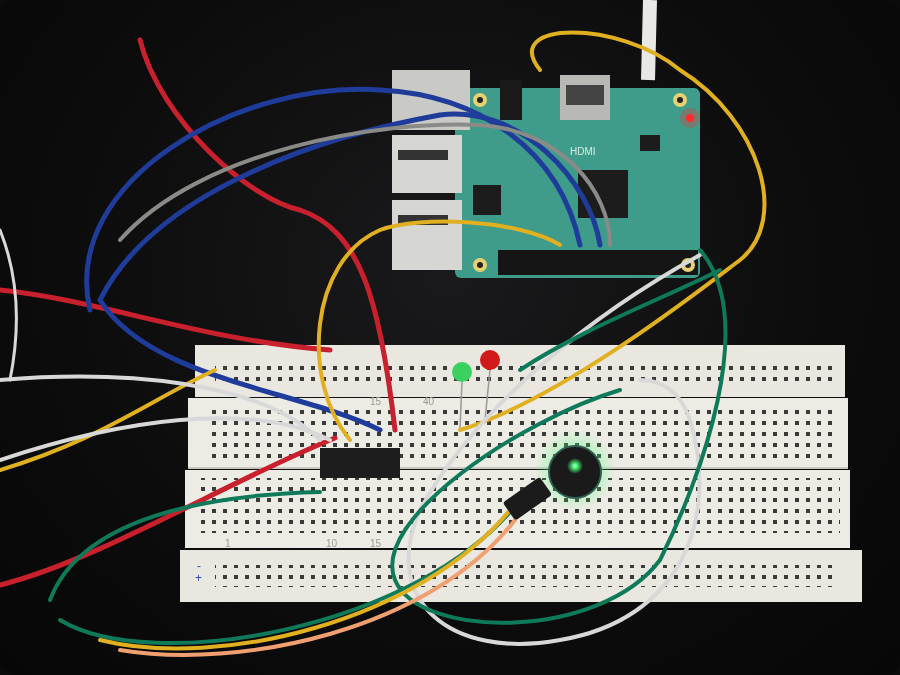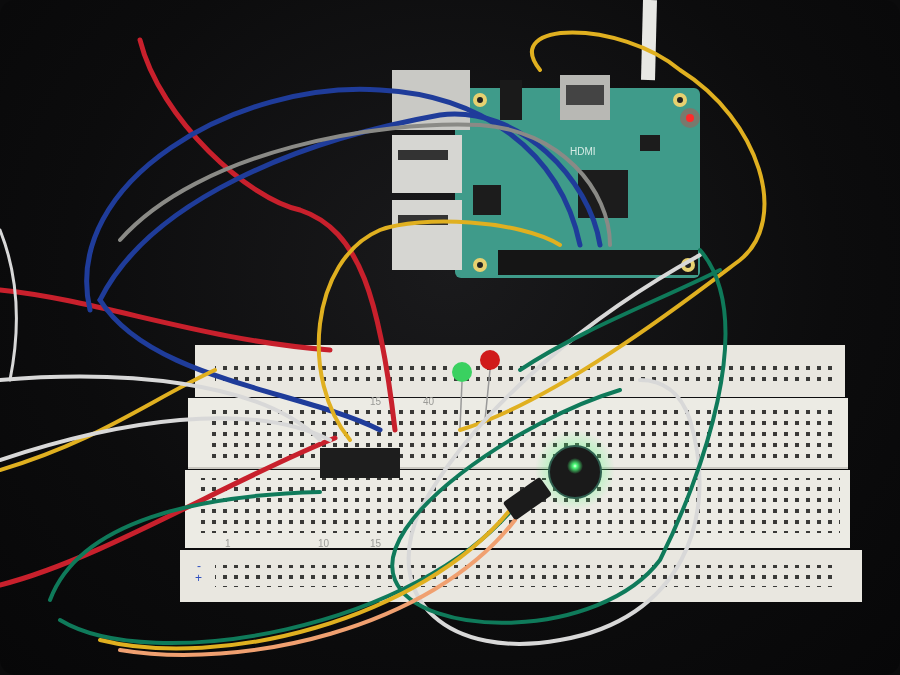--- a/index.html
+++ b/index.html
@@ -113,15 +113,15 @@
     <circle cx="575" cy="470" r="40" fill="url(#glow)" opacity="0.6"></circle>
     <circle cx="575" cy="472" r="26" fill="#1a1a1a" stroke="#2f5f4f" stroke-width="2"></circle>
     <circle cx="575" cy="466" r="8" fill="url(#glow)"></circle>
     <rect x="505" y="488" width="45" height="22" rx="3" fill="#1b1b1b" transform="rotate(-35 527 499)"></rect>
   </g>
 </svg>
 
 <span class="lbl" style="left:370px;top:396px">15</span>
 <span class="lbl" style="left:423px;top:396px">40</span>
 <span class="lbl" style="left:225px;top:538px">1</span>
-<span class="lbl" style="left:318px;top:538px">10</span>
+<span class="lbl" style="left:326px;top:538px">10</span>
 <span class="lbl" style="left:370px;top:538px">15</span>
 </div>
 
 </body></html>

